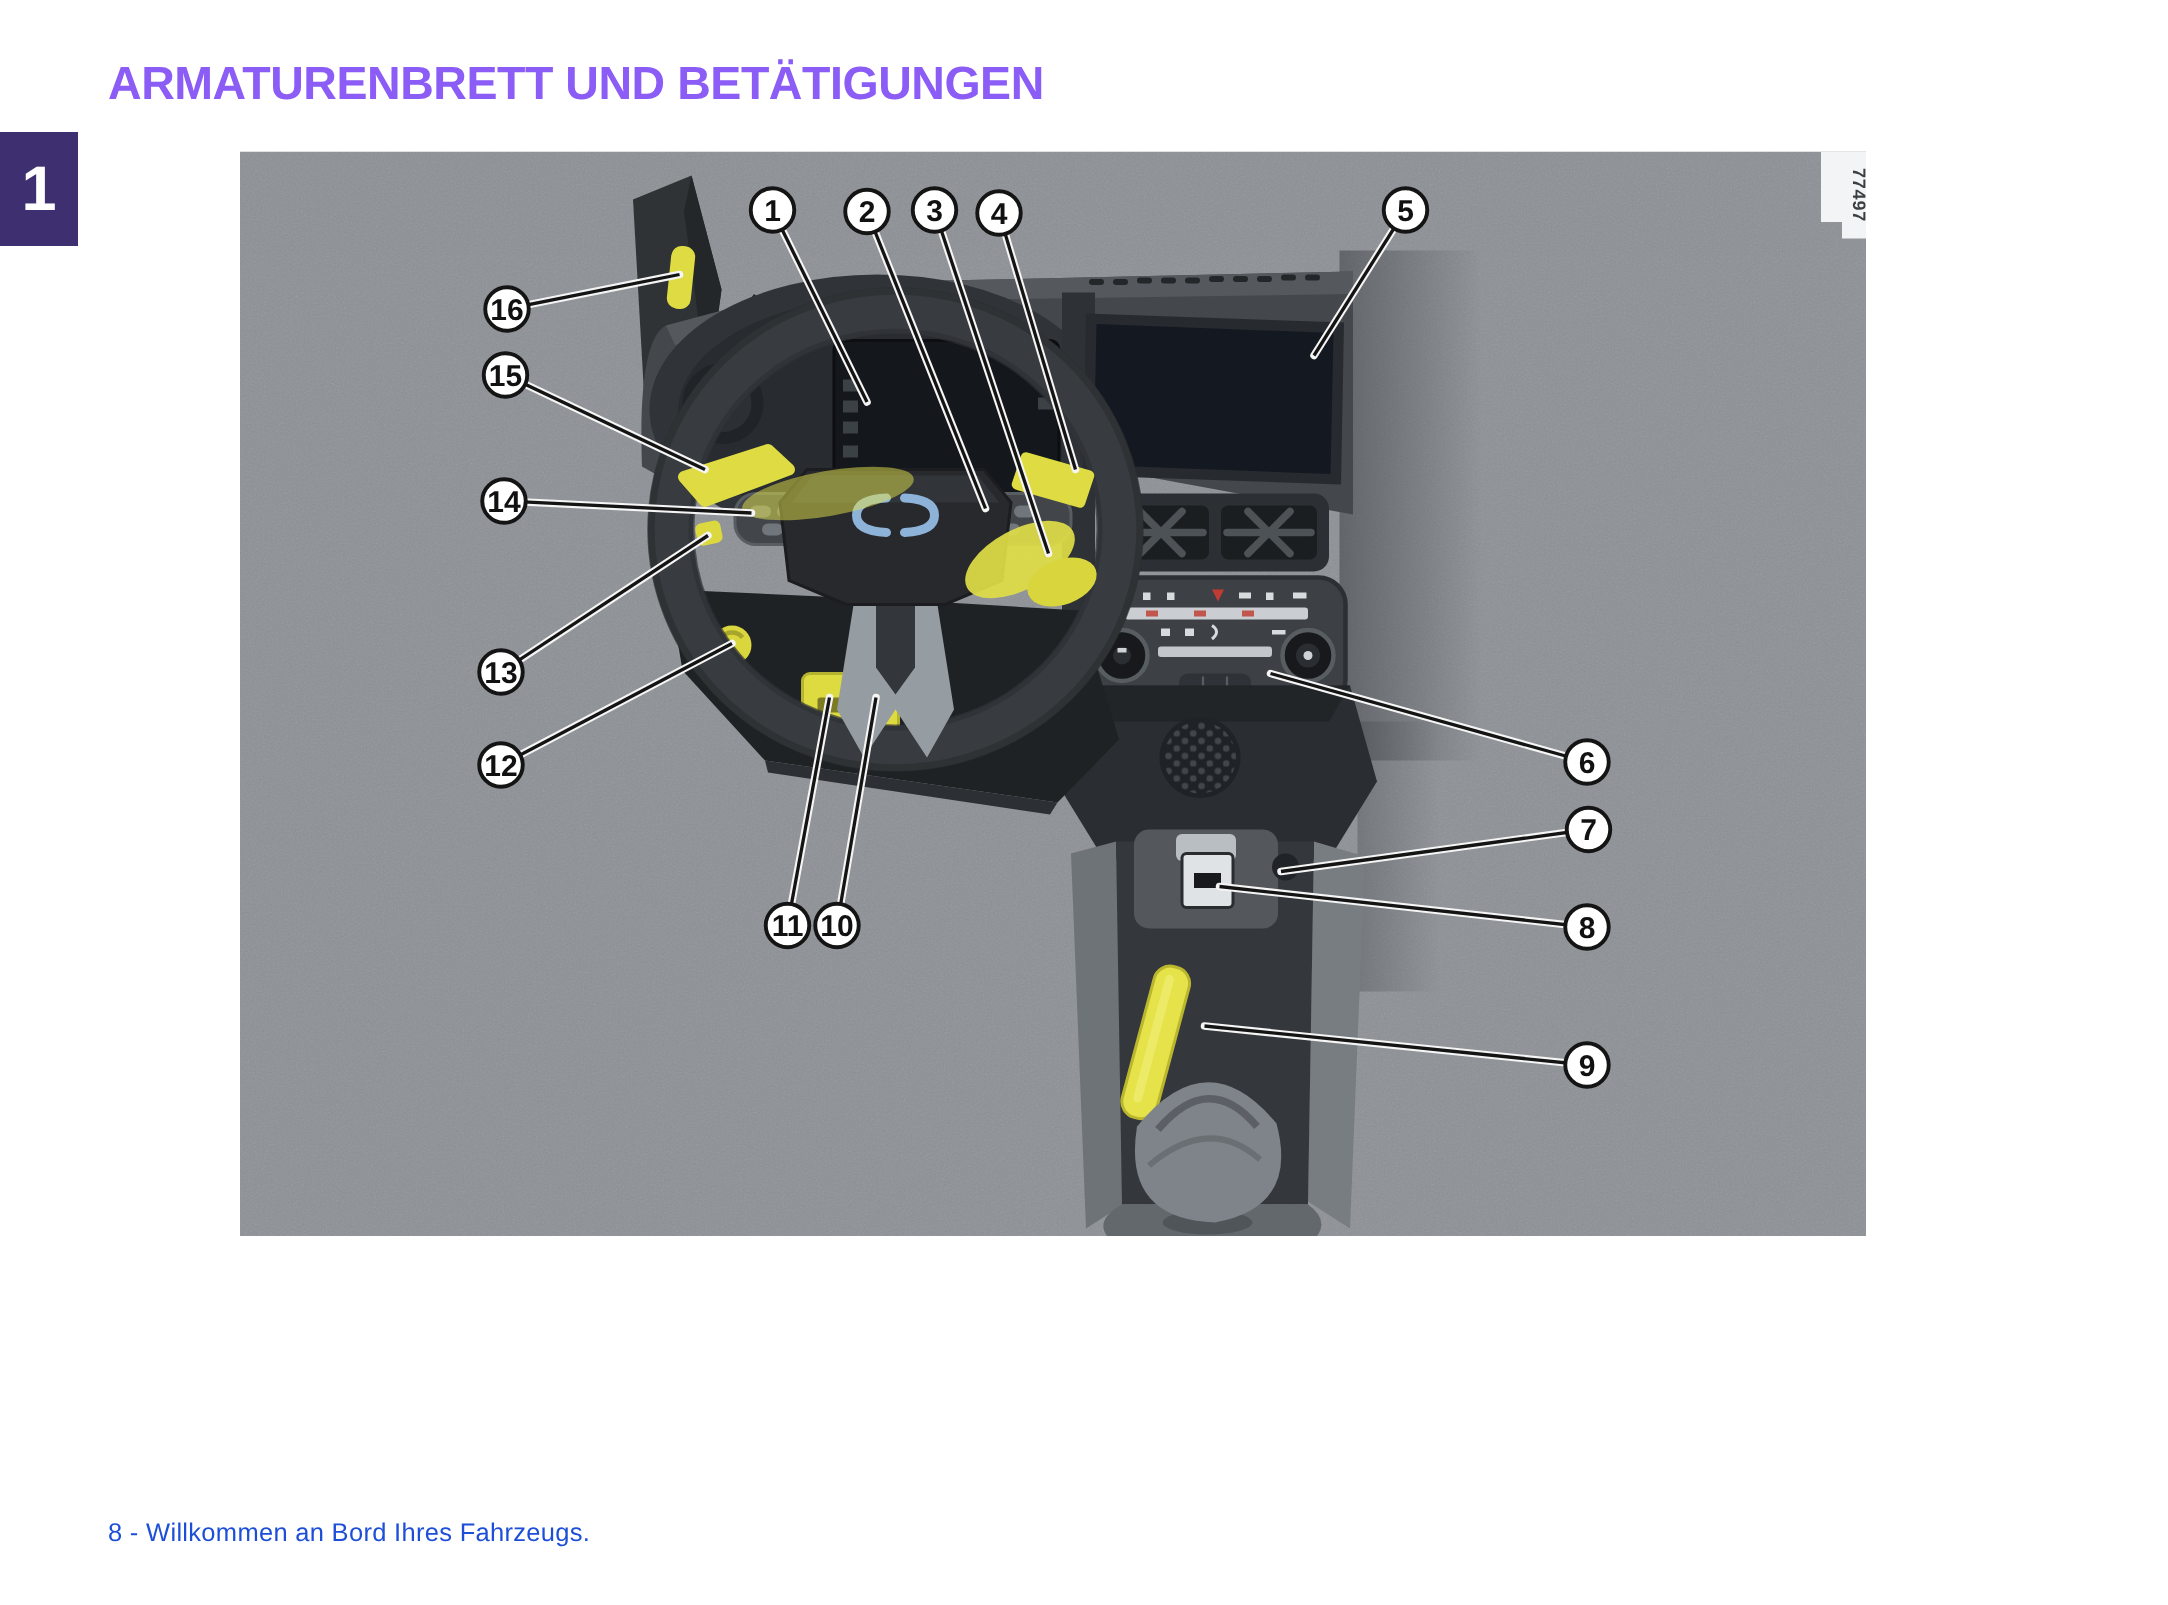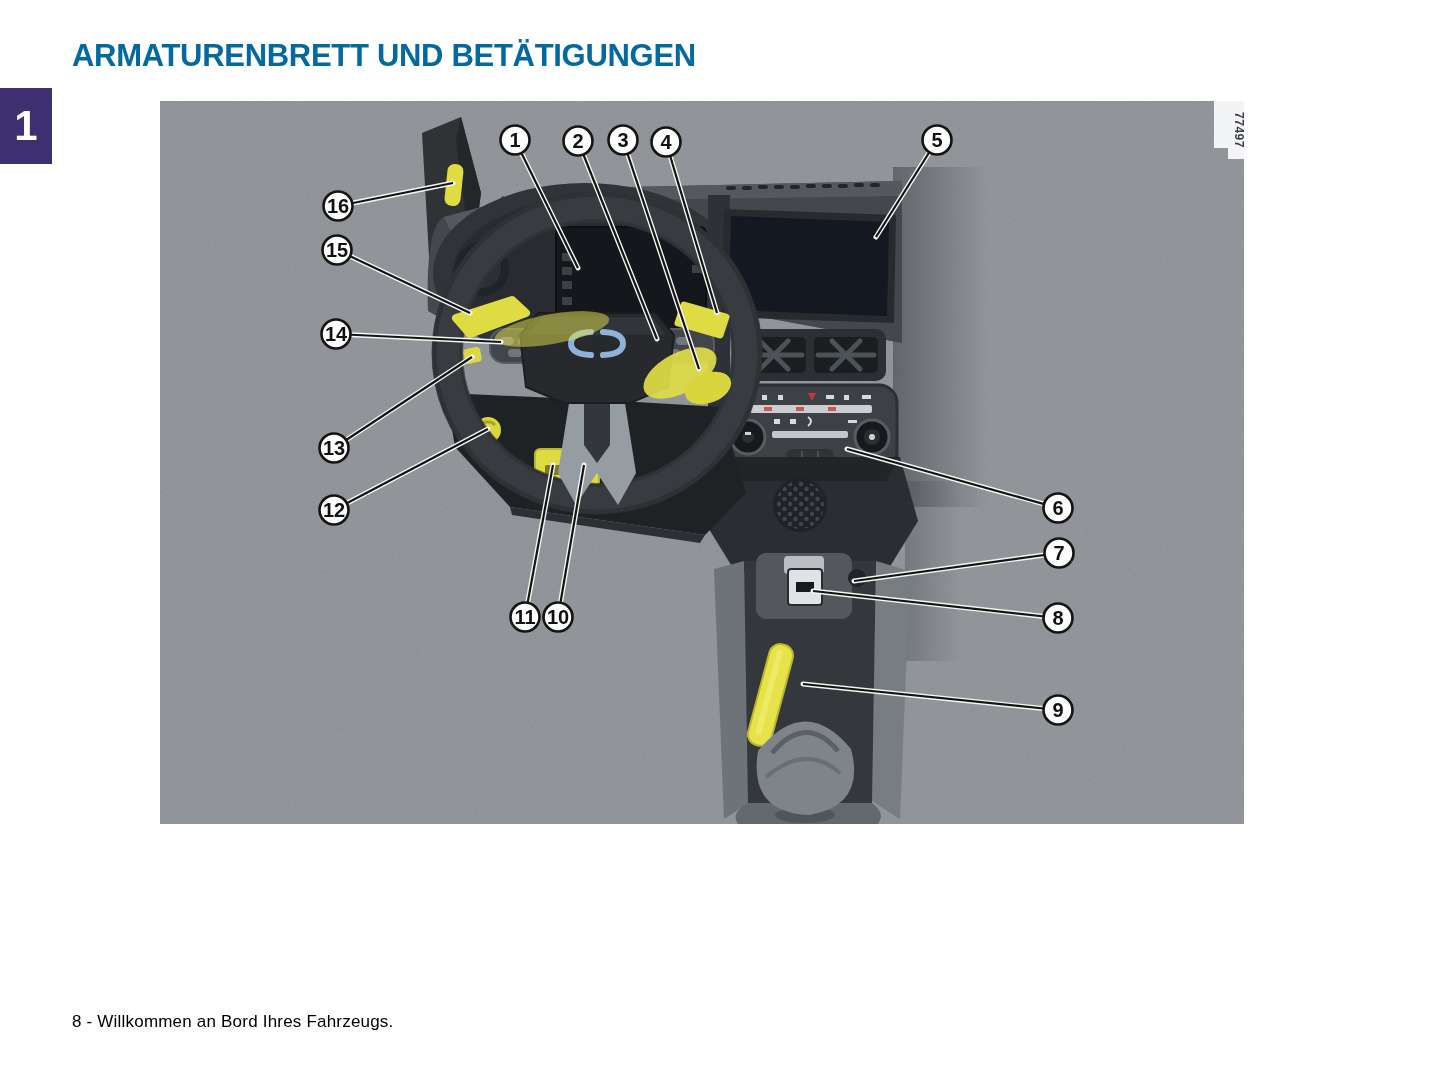--- a/index.html
+++ b/index.html
@@ -2,34 +2,34 @@
 <html><head>
 <meta charset="utf-8">
 <style>
   html,body{margin:0;padding:0;}
   body{
     width:1445px;height:1070px;background:#ffffff;position:relative;
     font-family:"Liberation Sans", sans-serif;overflow:hidden;
   }
   .title{
     position:absolute;left:72px;top:38px;margin:0;
-    font-size:31px;font-weight:bold;letter-spacing:-0.3px;color:#0369a1;
+    font-size:31px;font-weight:bold;letter-spacing:-0.3px;color:#8b5cf6;
     white-space:nowrap;
   }
   .chapter-tab{
     position:absolute;left:0;top:88px;width:52px;height:76px;
     background:#3e2f70;color:#fff;display:flex;align-items:center;justify-content:center;
     font-size:42px;font-weight:bold;
   }
   .figure{
     position:absolute;left:160px;top:101px;width:1084px;height:723px;
   }
   .figure svg{display:block;width:100%;height:100%;}
   .footer{
-    position:absolute;left:72px;top:1012px;font-size:17px;color:#000000;
+    position:absolute;left:72px;top:1012px;font-size:17px;color:#1d4ed8;
     letter-spacing:0.2px;white-space:nowrap;
   }
 </style>
 </head>
 <body>
 
 <div class="page">
 
   <h1 class="title">ARMATURENBRETT UND BETÄTIGUNGEN</h1>
 

